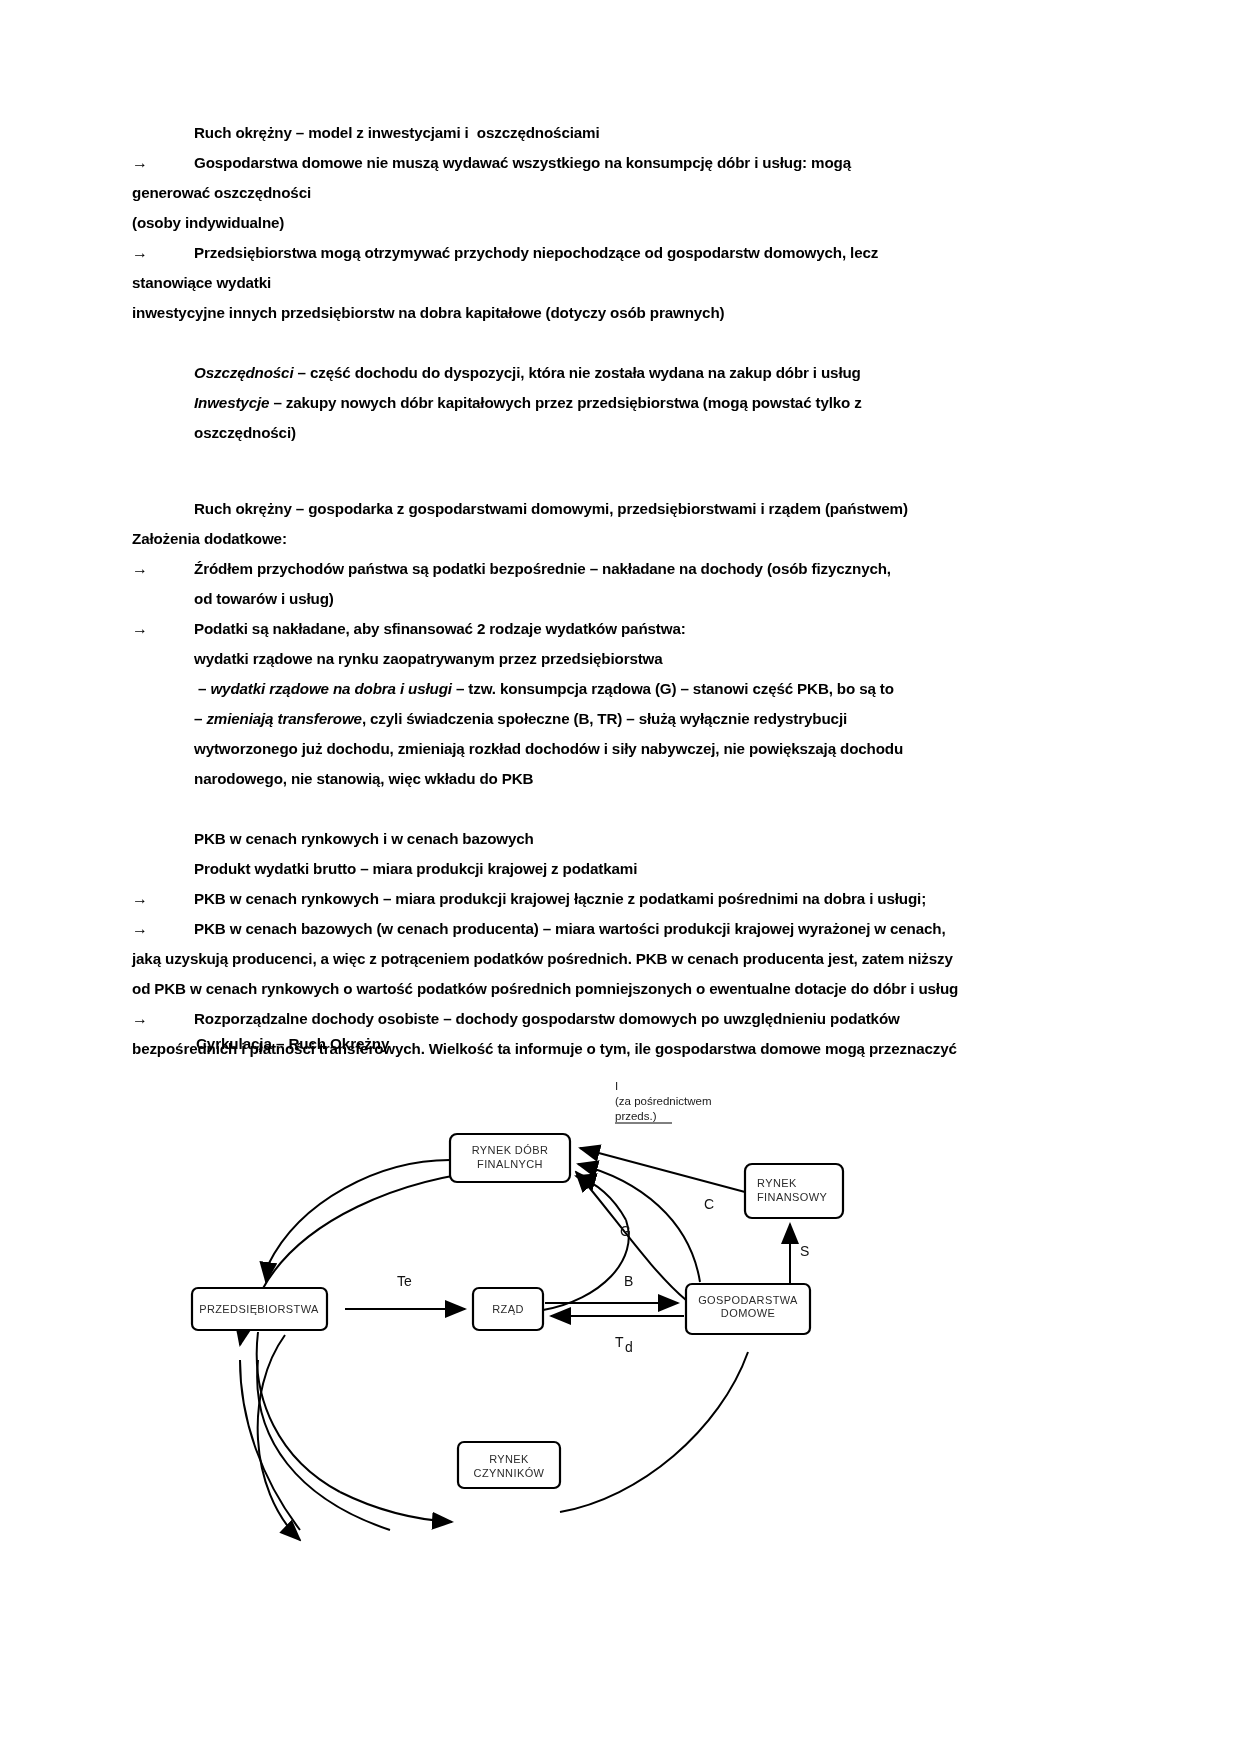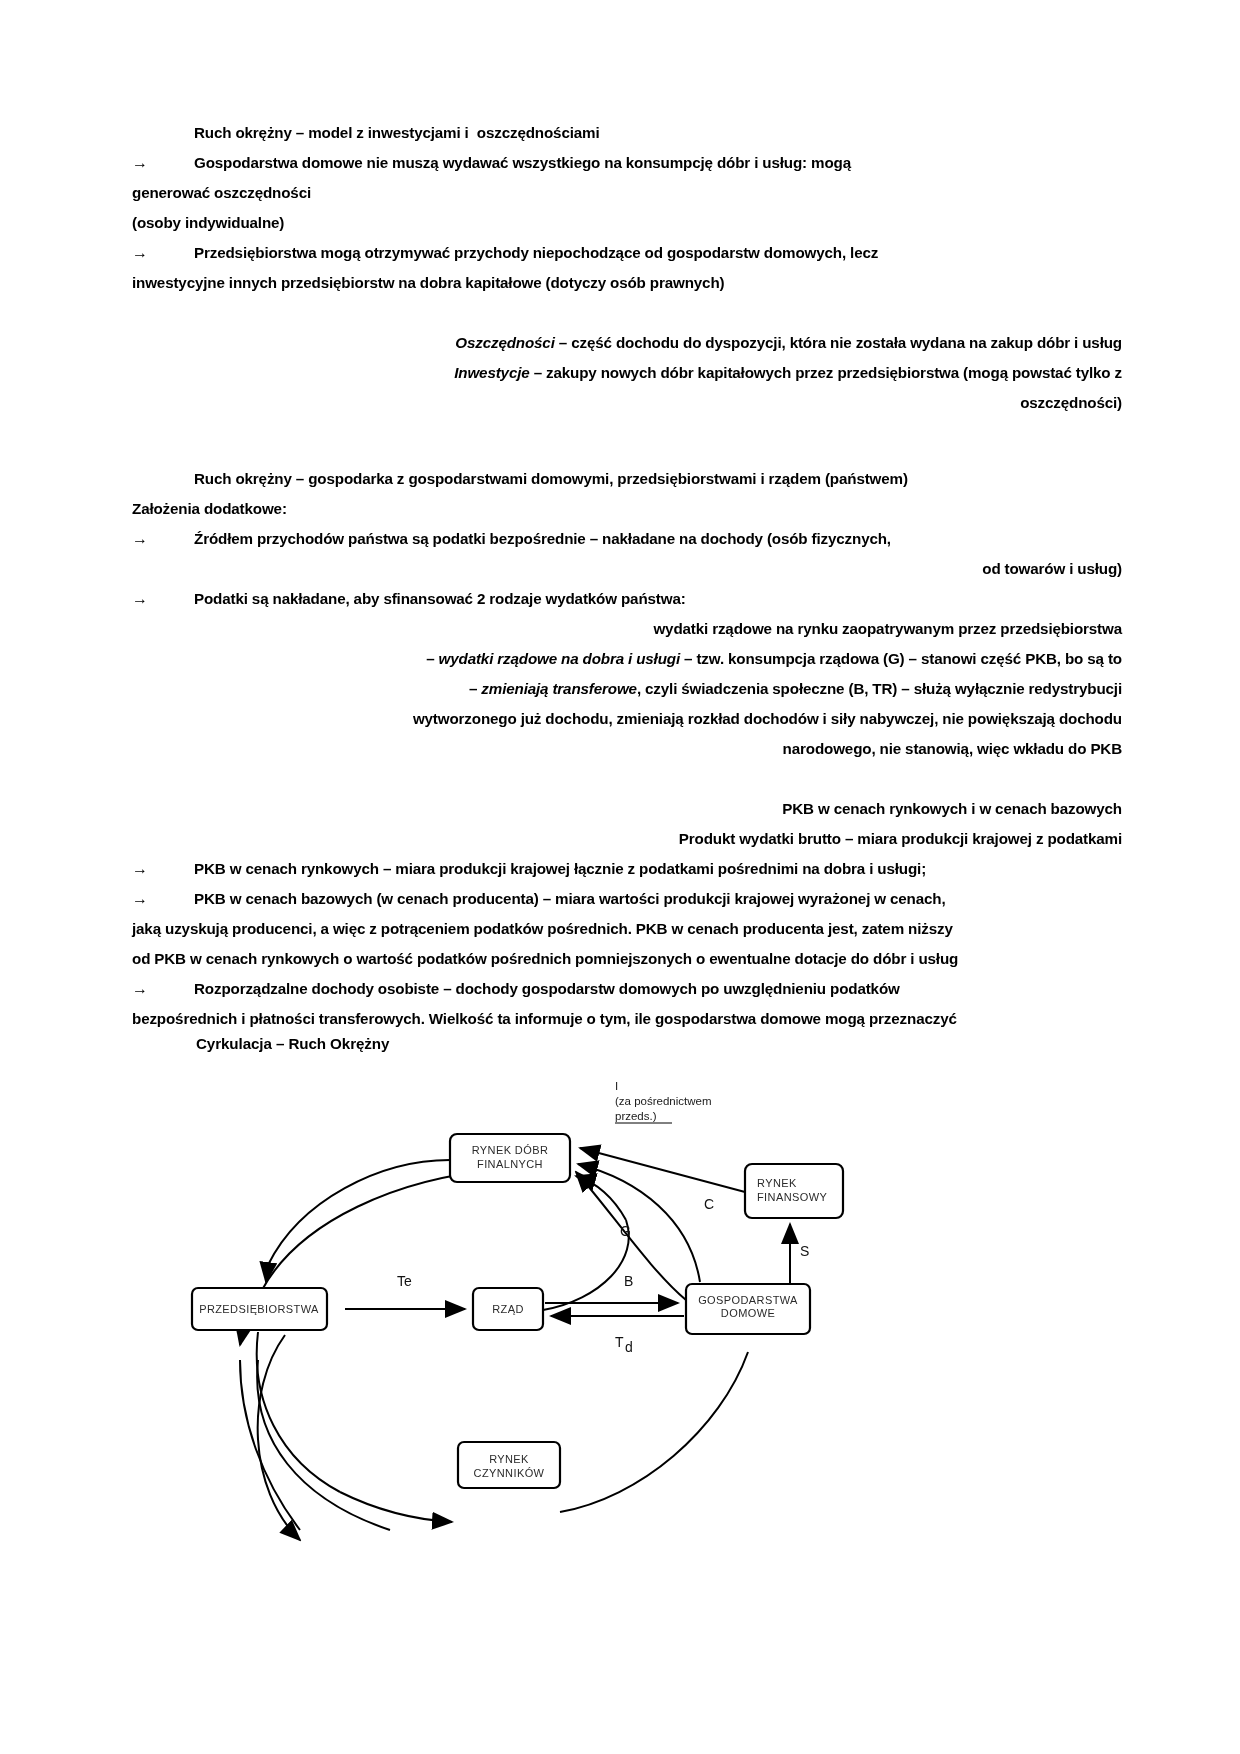--- a/index.html
+++ b/index.html
@@ -28,21 +28,21 @@
     width: 990px;
   }
   .ln {
     font-size: 15.2px;
     line-height: 30px;
     font-weight: bold;
     letter-spacing: -0.15px;
     white-space: pre;
   }
   .indent-title { padding-left: 62px; }
-  .indent-1 { padding-left: 62px; text-align: right; }
+  .indent-1 { padding-left: 62px; }
   .arrowline { display: flex; }
   .arrowline .arr {
     width: 62px;
     flex: 0 0 62px;
     font-weight: normal;
     font-size: 16px;
   }
   .arrowline .txt { flex: 1 1 auto; }
   .it { font-style: italic; }
   .gap { height: 30px; }
@@ -105,20 +105,21 @@
       <span class="arr">→</span>
       <span class="txt">Gospodarstwa domowe nie muszą wydawać wszystkiego na konsumpcję dóbr i usług: mogą</span>
     </div>
     <div class="ln">generować oszczędności</div>
     <div class="ln">(osoby indywidualne)</div>
 
     <div class="ln arrowline">
       <span class="arr">→</span>
       <span class="txt">Przedsiębiorstwa mogą otrzymywać przychody niepochodzące od gospodarstw domowych, lecz</span>
     </div>
+    <div class="ln">stanowiące wydatki</div>
     <div class="ln">inwestycyjne innych przedsiębiorstw na dobra kapitałowe (dotyczy osób prawnych)</div>
 
     <div class="gap"></div>
 
     <div class="ln indent-1"><span class="it">Oszczędności</span><span> – część dochodu do dyspozycji, która nie została wydana na zakup dóbr i usług</span></div>
     <div class="ln indent-1"><span class="it">Inwestycje</span><span> – zakupy nowych dóbr kapitałowych przez przedsiębiorstwa (mogą powstać tylko z</span></div>
     <div class="ln indent-1">oszczędności)</div>
 
     <div class="gap"></div>
     <div class="gap-sm"></div>

